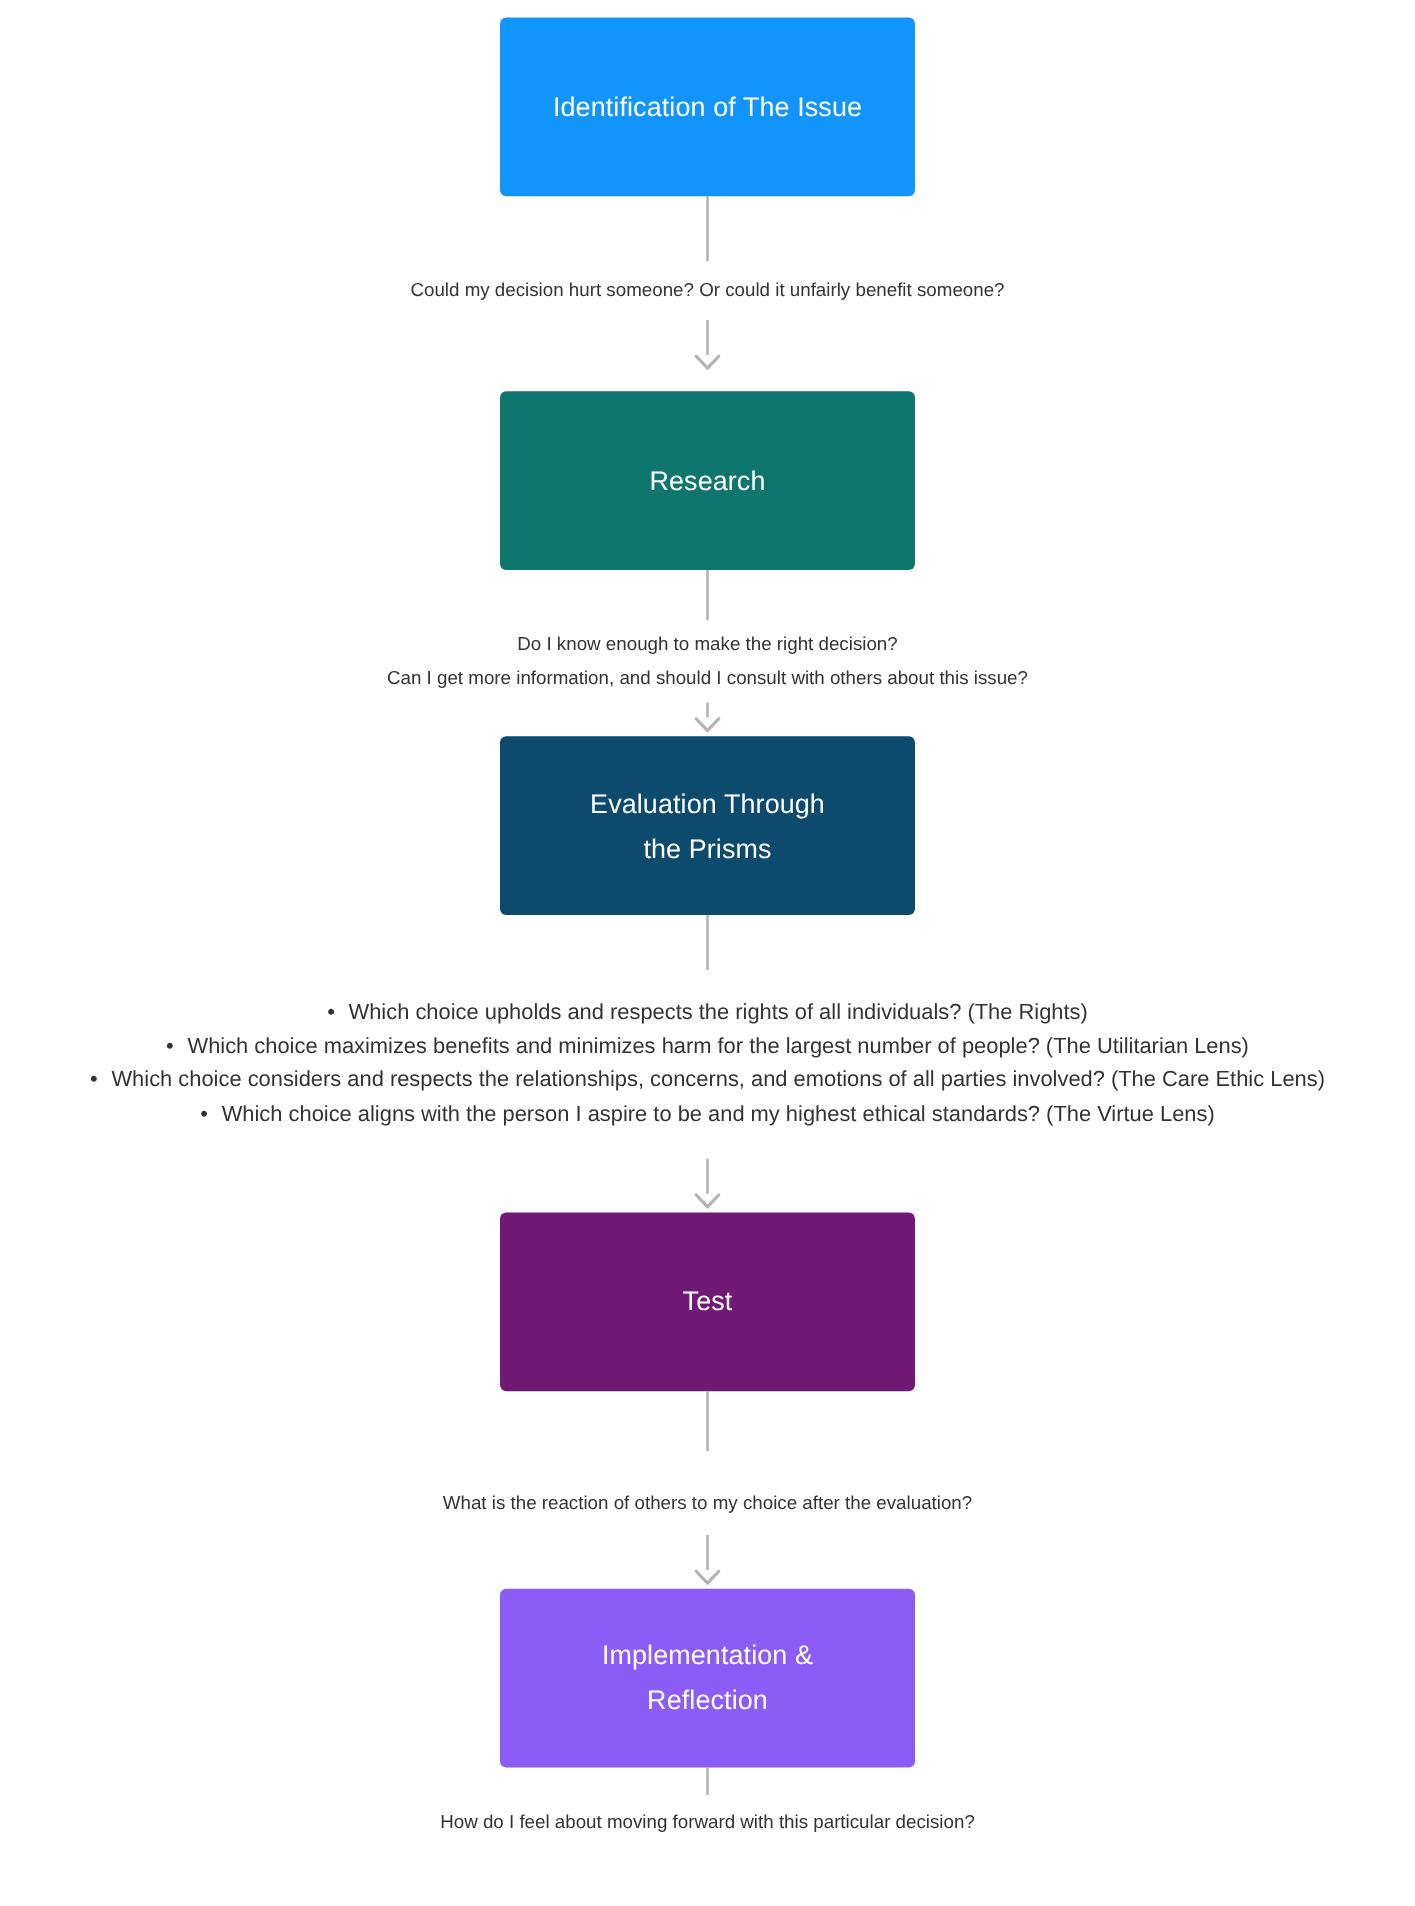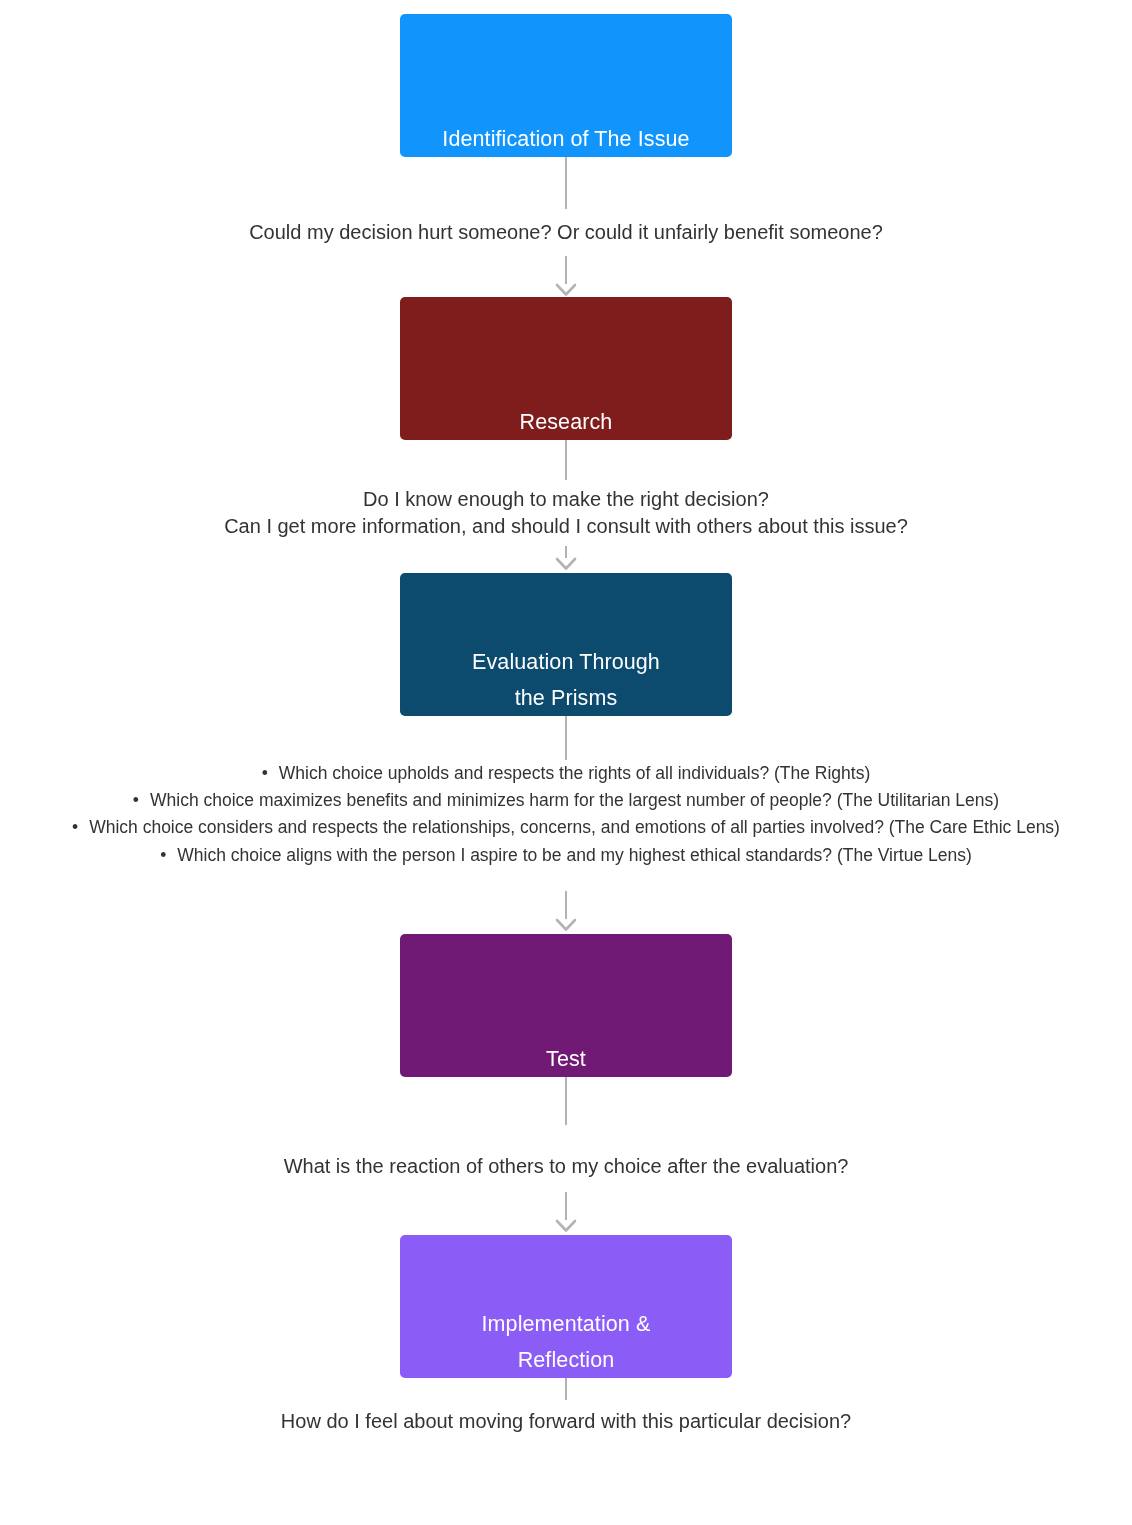--- a/index.html
+++ b/index.html
@@ -23,21 +23,21 @@
     flex-direction: column;
     align-items: center;
   }
 
   
   .node {
     width: 332px;
     height: 143px;
     border-radius: 5px;
     display: flex;
-    align-items: flex-end;
+    align-items: center;
     justify-content: center;
     text-align: center;
     color: #ffffff;
     font-size: 21.5px;
     line-height: 36px;
     letter-spacing: 0.1px;
     box-sizing: border-box;
     padding: 0 14px;
     flex: none;
   }
@@ -56,21 +56,21 @@
     flex: none;
   }
   .arrowhead {
     display: block;
     flex: none;
     margin-top: -1px;
   }
 
   
   .edge-text {
-    font-size: 20px;
+    font-size: 15px;
     line-height: 27px;
     color: #333333;
     text-align: center;
     white-space: pre-line;
     flex: none;
   }
 
   
   .edge-list {
     list-style: none;
@@ -113,21 +113,21 @@
 
   <div class="edge-text" style="margin-top:10px">Could my decision hurt someone? Or could it unfairly benefit someone?</div>
 
   <div class="connector" style="margin-top:10px">
     <div class="stem" style="height:28px"></div>
     <svg class="arrowhead" width="22" height="14" viewBox="0 0 22 14">
       <path d="M2 2 L11 11.5 L20 2" fill="none" stroke="#b3b3b3" stroke-width="2.6" stroke-linecap="round" stroke-linejoin="round"></path>
     </svg>
   </div>
 
-  <div class="node" style="background:#7f1d1d; margin-top:0">
+  <div class="node" style="background:#0f766e; margin-top:16px">
     <span class="node-label">Research</span>
   </div>
 
   <div class="connector">
     <div class="stem" style="height:40px"></div>
   </div>
 
   <div class="edge-text" style="margin-top:6px">Do I know enough to make the right decision?
 Can I get more information, and should I consult with others about this issue?</div>
 
@@ -140,21 +140,21 @@
 
   <div class="node" style="background:#0c4a6e; margin-top:2px">
     <span class="node-label">Evaluation Through
 the Prisms</span>
   </div>
 
   <div class="connector">
     <div class="stem" style="height:44px"></div>
   </div>
 
-  <ul class="edge-list" style="">
+  <ul class="edge-list" style="margin-top:20px">
     <li>Which choice upholds and respects the rights of all individuals? (The Rights)</li>
     <li>Which choice maximizes benefits and minimizes harm for the largest number of people? (The Utilitarian Lens)</li>
     <li>Which choice considers and respects the relationships, concerns, and emotions of all parties involved? (The Care Ethic Lens)</li>
     <li>Which choice aligns with the person I aspire to be and my highest ethical standards? (The Virtue Lens)</li>
   </ul>
 
   <div class="connector" style="margin-top:22px">
     <div class="stem" style="height:28px"></div>
     <svg class="arrowhead" width="22" height="14" viewBox="0 0 22 14">
       <path d="M2 2 L11 11.5 L20 2" fill="none" stroke="#b3b3b3" stroke-width="2.6" stroke-linecap="round" stroke-linejoin="round"></path>

